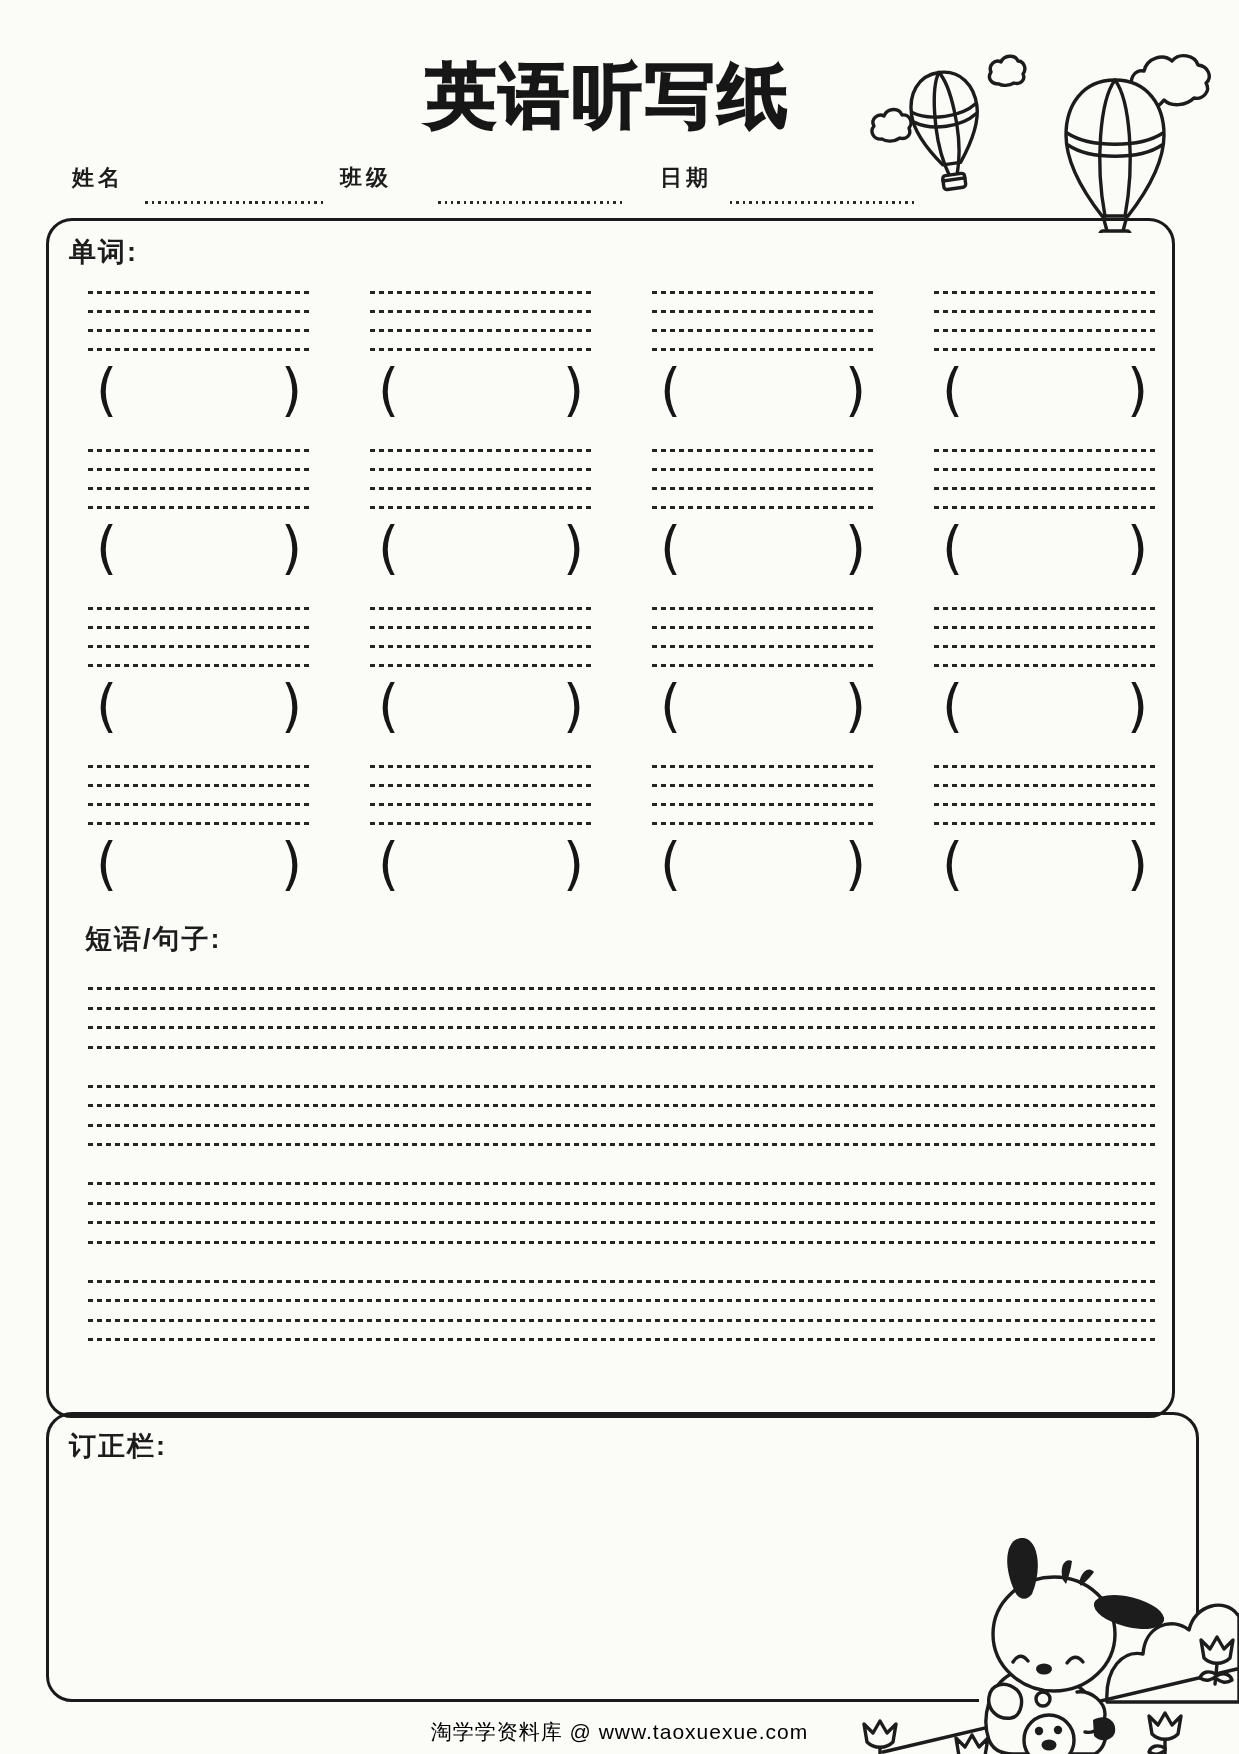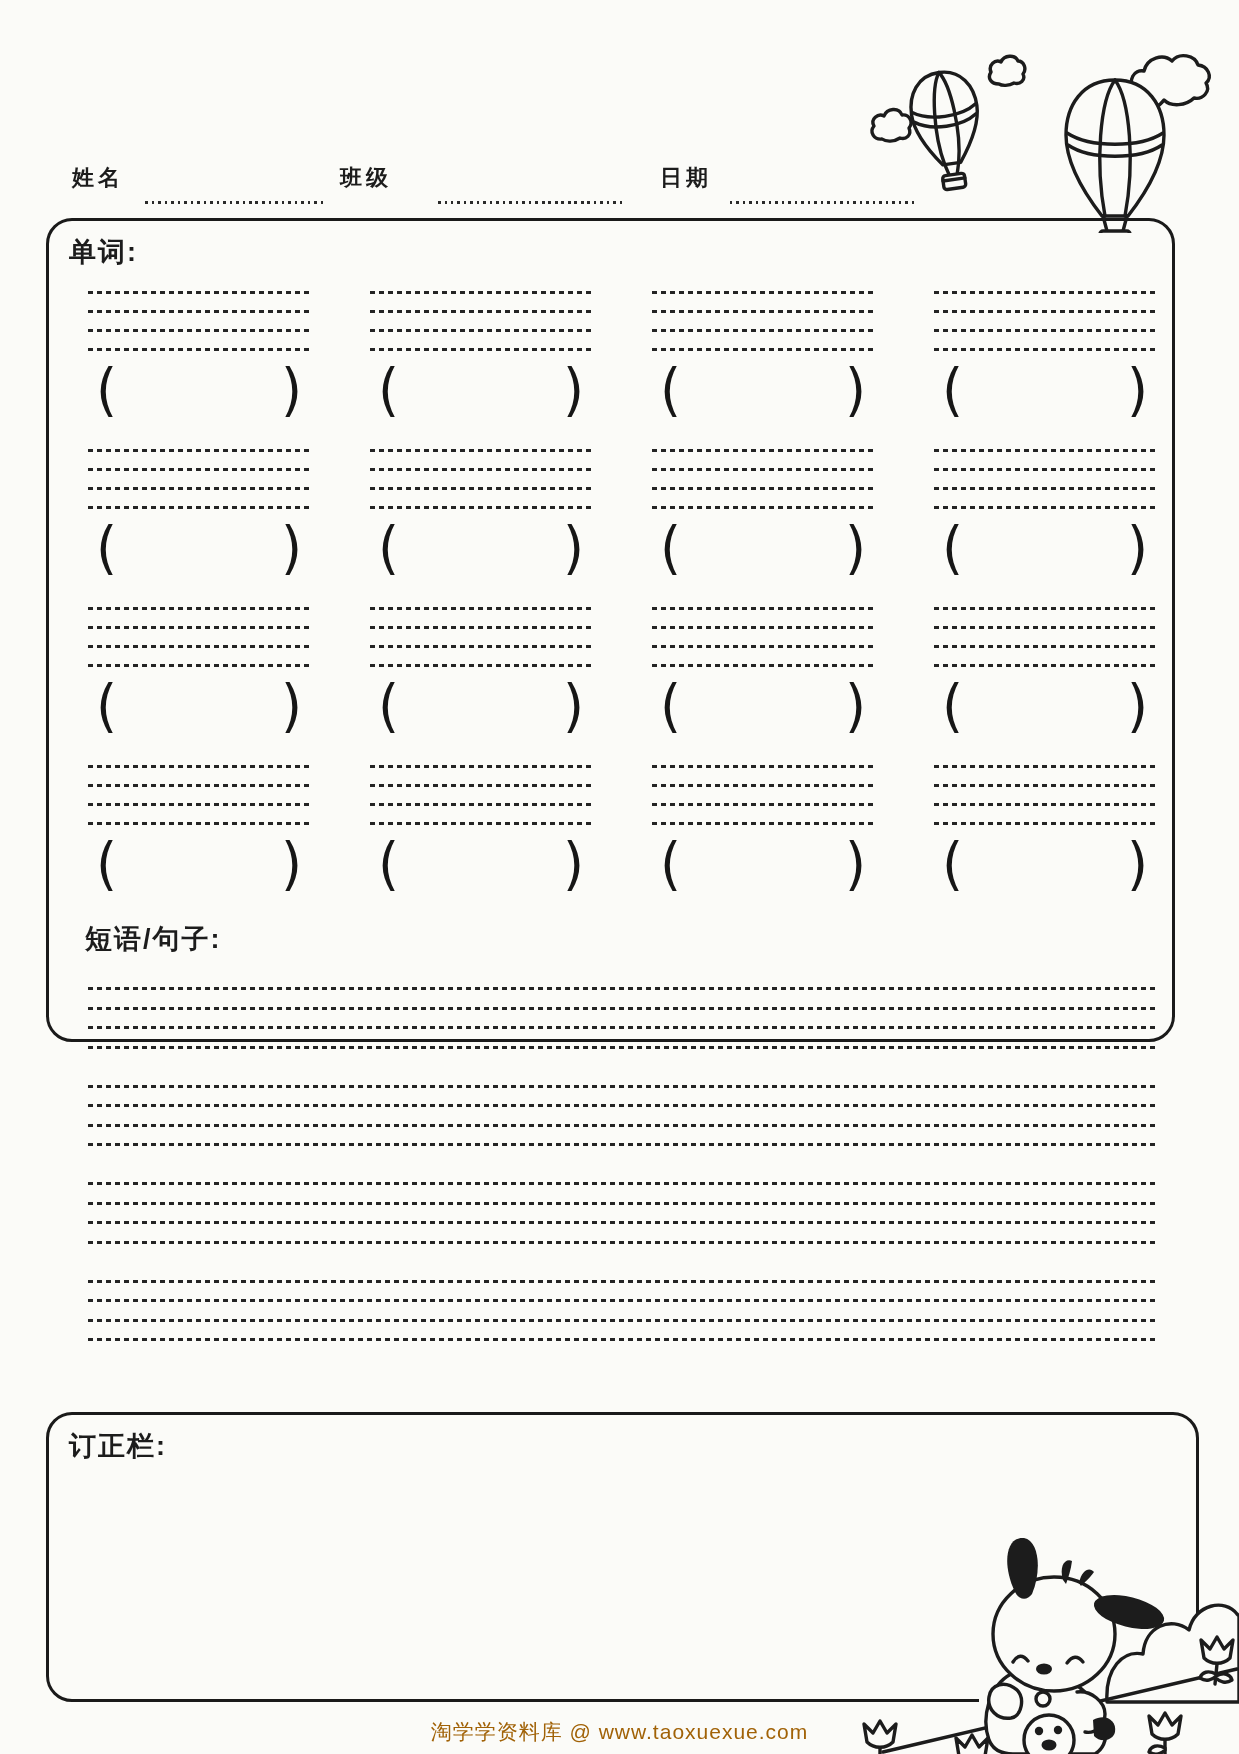--- a/index.html
+++ b/index.html
@@ -23,21 +23,21 @@
   .lbl-date  { left:660px; }
   .info-line {
     position:absolute; top:201px; height:3px;
     background:repeating-linear-gradient(90deg,#2a2a2a 0 2.5px,transparent 2.5px 6.5px);
   }
   .line-name  { left:145px; width:182px; }
   .line-class { left:438px; width:188px; }
   .line-date  { left:730px; width:184px; }
 
   .main-box {
-    position:absolute; left:46px; top:218px; width:1129px; height:824px;
+    position:absolute; left:46px; top:218px; width:1129px; height:1200px;
     border:3.5px solid #1a1a1a; border-radius:26px; z-index:1;
   }
   .correction-box {
     position:absolute; left:46px; top:1412px; width:1153px; height:290px;
     border:3.5px solid #1a1a1a; border-radius:26px; z-index:1;
   }
   .sec-label {
     position:absolute; font-size:27px; font-weight:900; letter-spacing:2px;
     white-space:nowrap;
   }
@@ -67,29 +67,30 @@
   .phrases-lines { position:absolute; left:39px; top:766px; width:1069px; }
   .phrase-group { margin-bottom:36px; }
   .phrase-group .dotline { width:1069px; margin-bottom:16.5px; }
   .phrase-group .dotline:last-child { margin-bottom:0; }
 
   .balloons { position:absolute; left:770px; top:38px; z-index:6; }
   .dog      { position:absolute; left:839px; top:1528px; z-index:6; }
 
   .footer {
     position:absolute; left:0; top:1718px; width:100%;
-    text-align:center; font-size:21px; font-weight:500; color:#a16207;
+    text-align:center; font-size:21px; font-weight:500; color:#000000;
     letter-spacing:1px;
   }
 </style>
 </head>
 <body>
 
 <div class="page">
 
+  <h1 class="title">英语听写纸</h1>
 
   <svg class="balloons" width="470" height="195" viewBox="0 0 470 195">
     <g stroke="#1c1c1c" stroke-width="3.4" stroke-linecap="round" stroke-linejoin="round" fill="none">
 
       <path d="M112,101 C104,102 99,94 104,88 C100,81 108,75 114,78 C117,70 129,69 132,77 C139,76 144,84 139,90 C142,97 136,102 130,100 C124,104 116,104 112,101 Z" fill="#fbfbf8"></path>
 
       <path d="M229,46 C221,46 217,40 221,34 C218,27 225,21 231,24 C234,17 245,16 248,23 C254,23 257,31 253,36 C256,42 250,47 244,45 C239,48 232,48 229,46 Z" fill="#fbfbf8"></path>
 
       <g transform="rotate(-8 176 85)">
         <path d="M176,34 C154,34 143,52 143,72 C143,93 158,114 167,126 L185,126 C194,114 209,93 209,72 C209,52 198,34 176,34 Z" fill="#fbfbf8"></path>

